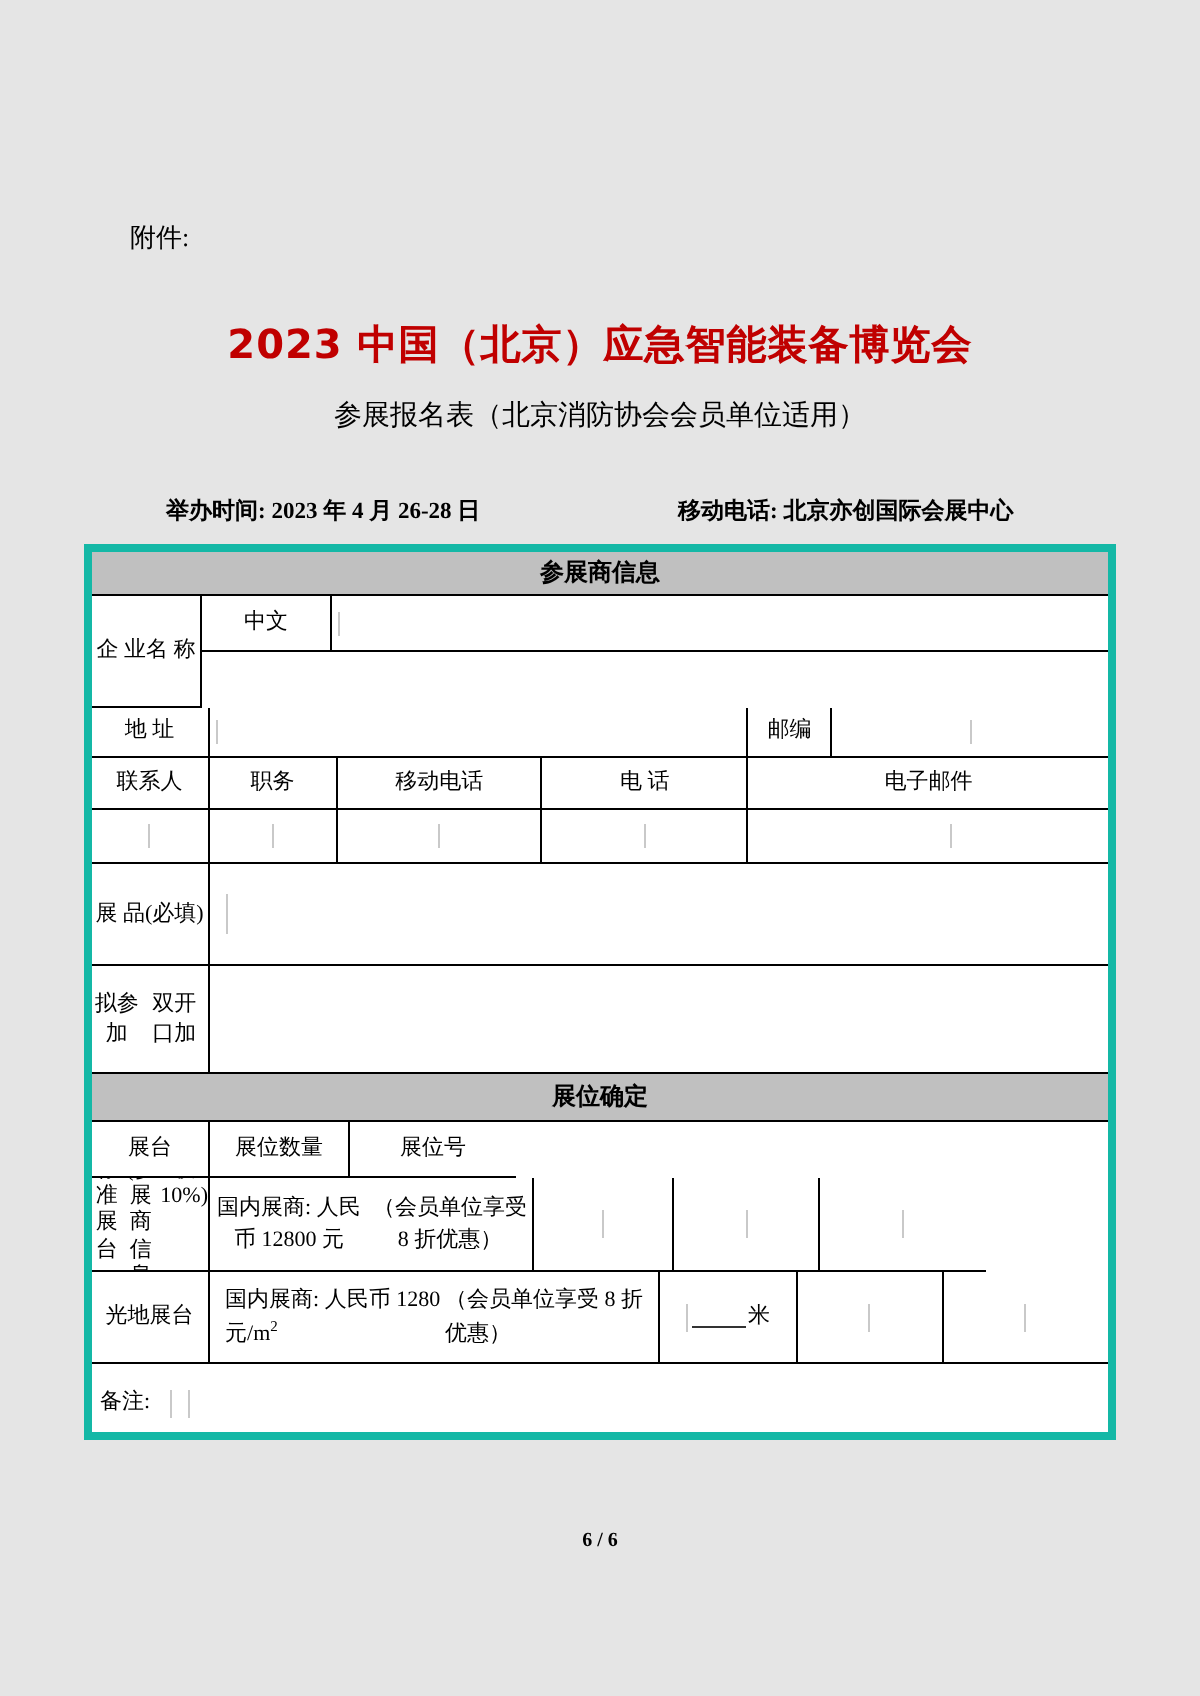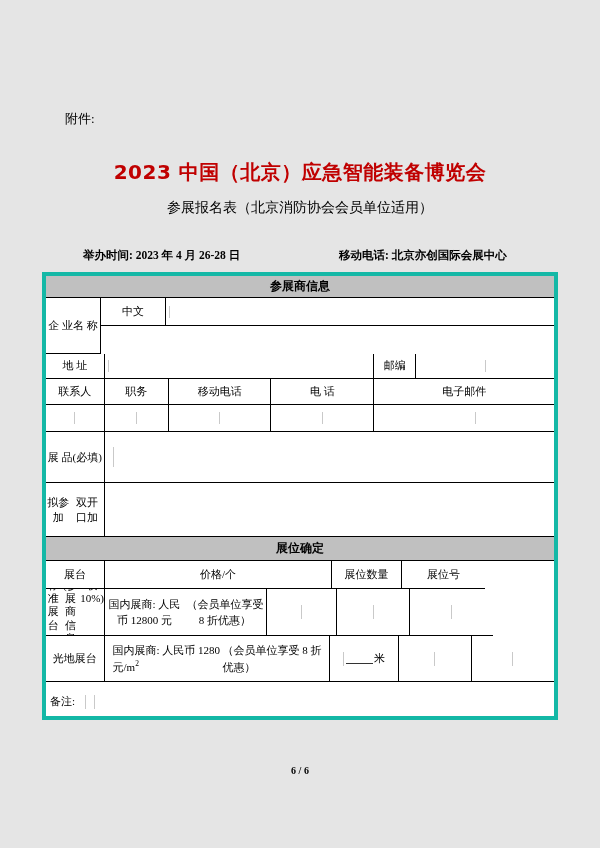--- a/index.html
+++ b/index.html
@@ -131,21 +131,20 @@
       </div>
       <div class="c last leftal" style="width:453px"></div>
     </div>
 
     <div class="row" style="height:24px">
       <div class="c last bar" style="width:553px">展位确定</div>
     </div>
 
     <div class="row" style="height:28px">
       <div class="c" style="width:59px">展台</div>
-      <div class="c" style="width:227px">价格/个</div>
       <div class="c" style="width:70px">展位数量</div>
       <div class="c last" style="width:83px">展位号</div>
     </div>
 
     <div class="row" style="height:47px">
       <div class="c" style="width:59px">
         <div class="lines" style="line-height:1.2">
           <span>标准展台</span>
           <span>(参展商信息</span>
           <span>收 10%)</span>

